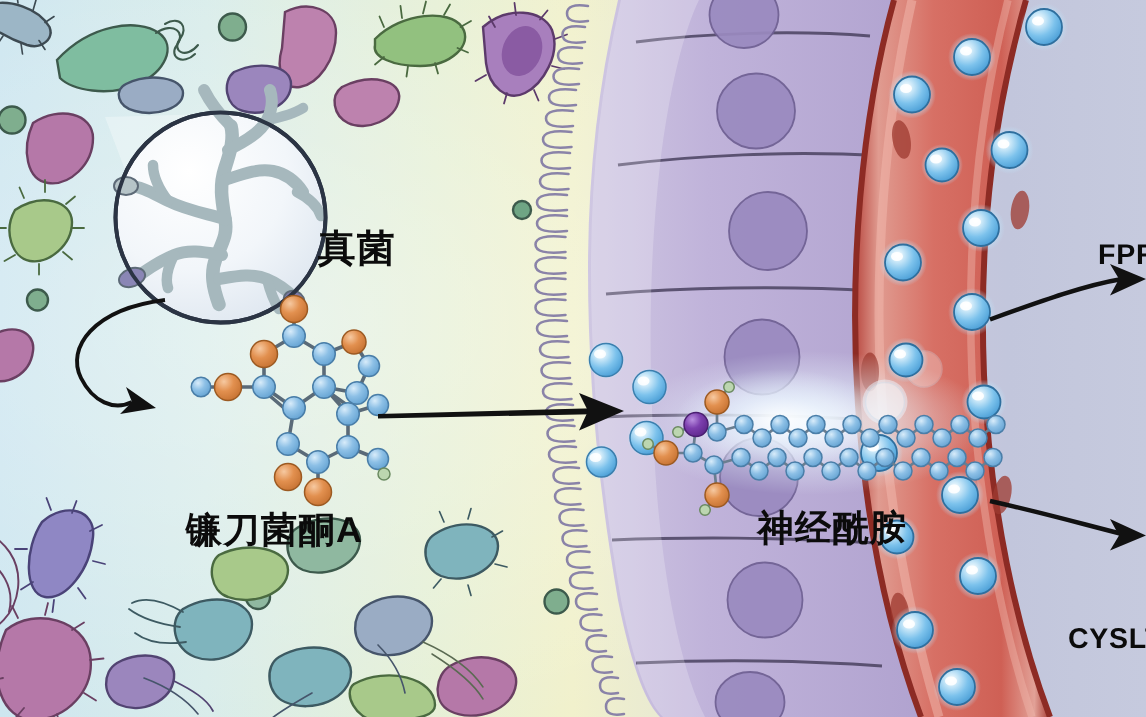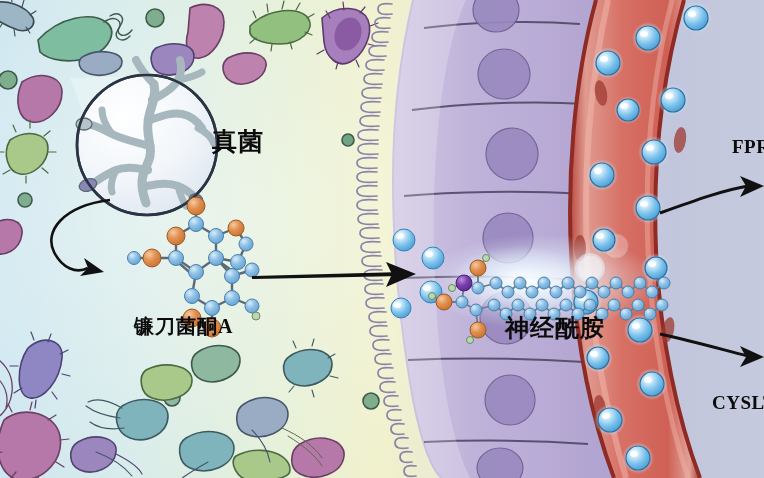--- a/index.html
+++ b/index.html
@@ -1,22 +1,22 @@
 <!DOCTYPE html>
 <html><head>
 <meta charset="utf-8">
 <style>
   html,body{margin:0;padding:0;background:#fff;}
   body{font-family:"Liberation Sans","DejaVu Sans",sans-serif;}
   #stage{position:relative;width:764px;height:478px;overflow:hidden;}
   #stage svg.layer{position:absolute;left:0;top:0;width:764px;height:478px;}
   .lbl{position:absolute;font-weight:bold;color:#0b0b0b;white-space:nowrap;
-       font-family:Liberation Serif, serif;}
+       font-family:Liberation Sans, sans-serif;margin-top:24px;}
   #lbl-fungus{left:212px;top:125px;font-size:25px;letter-spacing:1px;}
-  #lbl-toxin{left:134px;top:313px;font-size:20px;letter-spacing:1px;}
+  #lbl-toxin{left:124px;top:313px;font-size:24px;letter-spacing:1px;}
   #lbl-ceramide{left:505px;top:312px;font-size:24px;letter-spacing:1px;text-align:right;}
   #lbl-fpr{left:732px;top:136px;font-size:19px;letter-spacing:.5px;}
   #lbl-cyslt{left:712px;top:392px;font-size:19px;letter-spacing:.5px;}
 </style>
 </head>
 <body>
 
 <div id="stage">
 
   <svg class="layer" viewBox="0 0 764 478">

